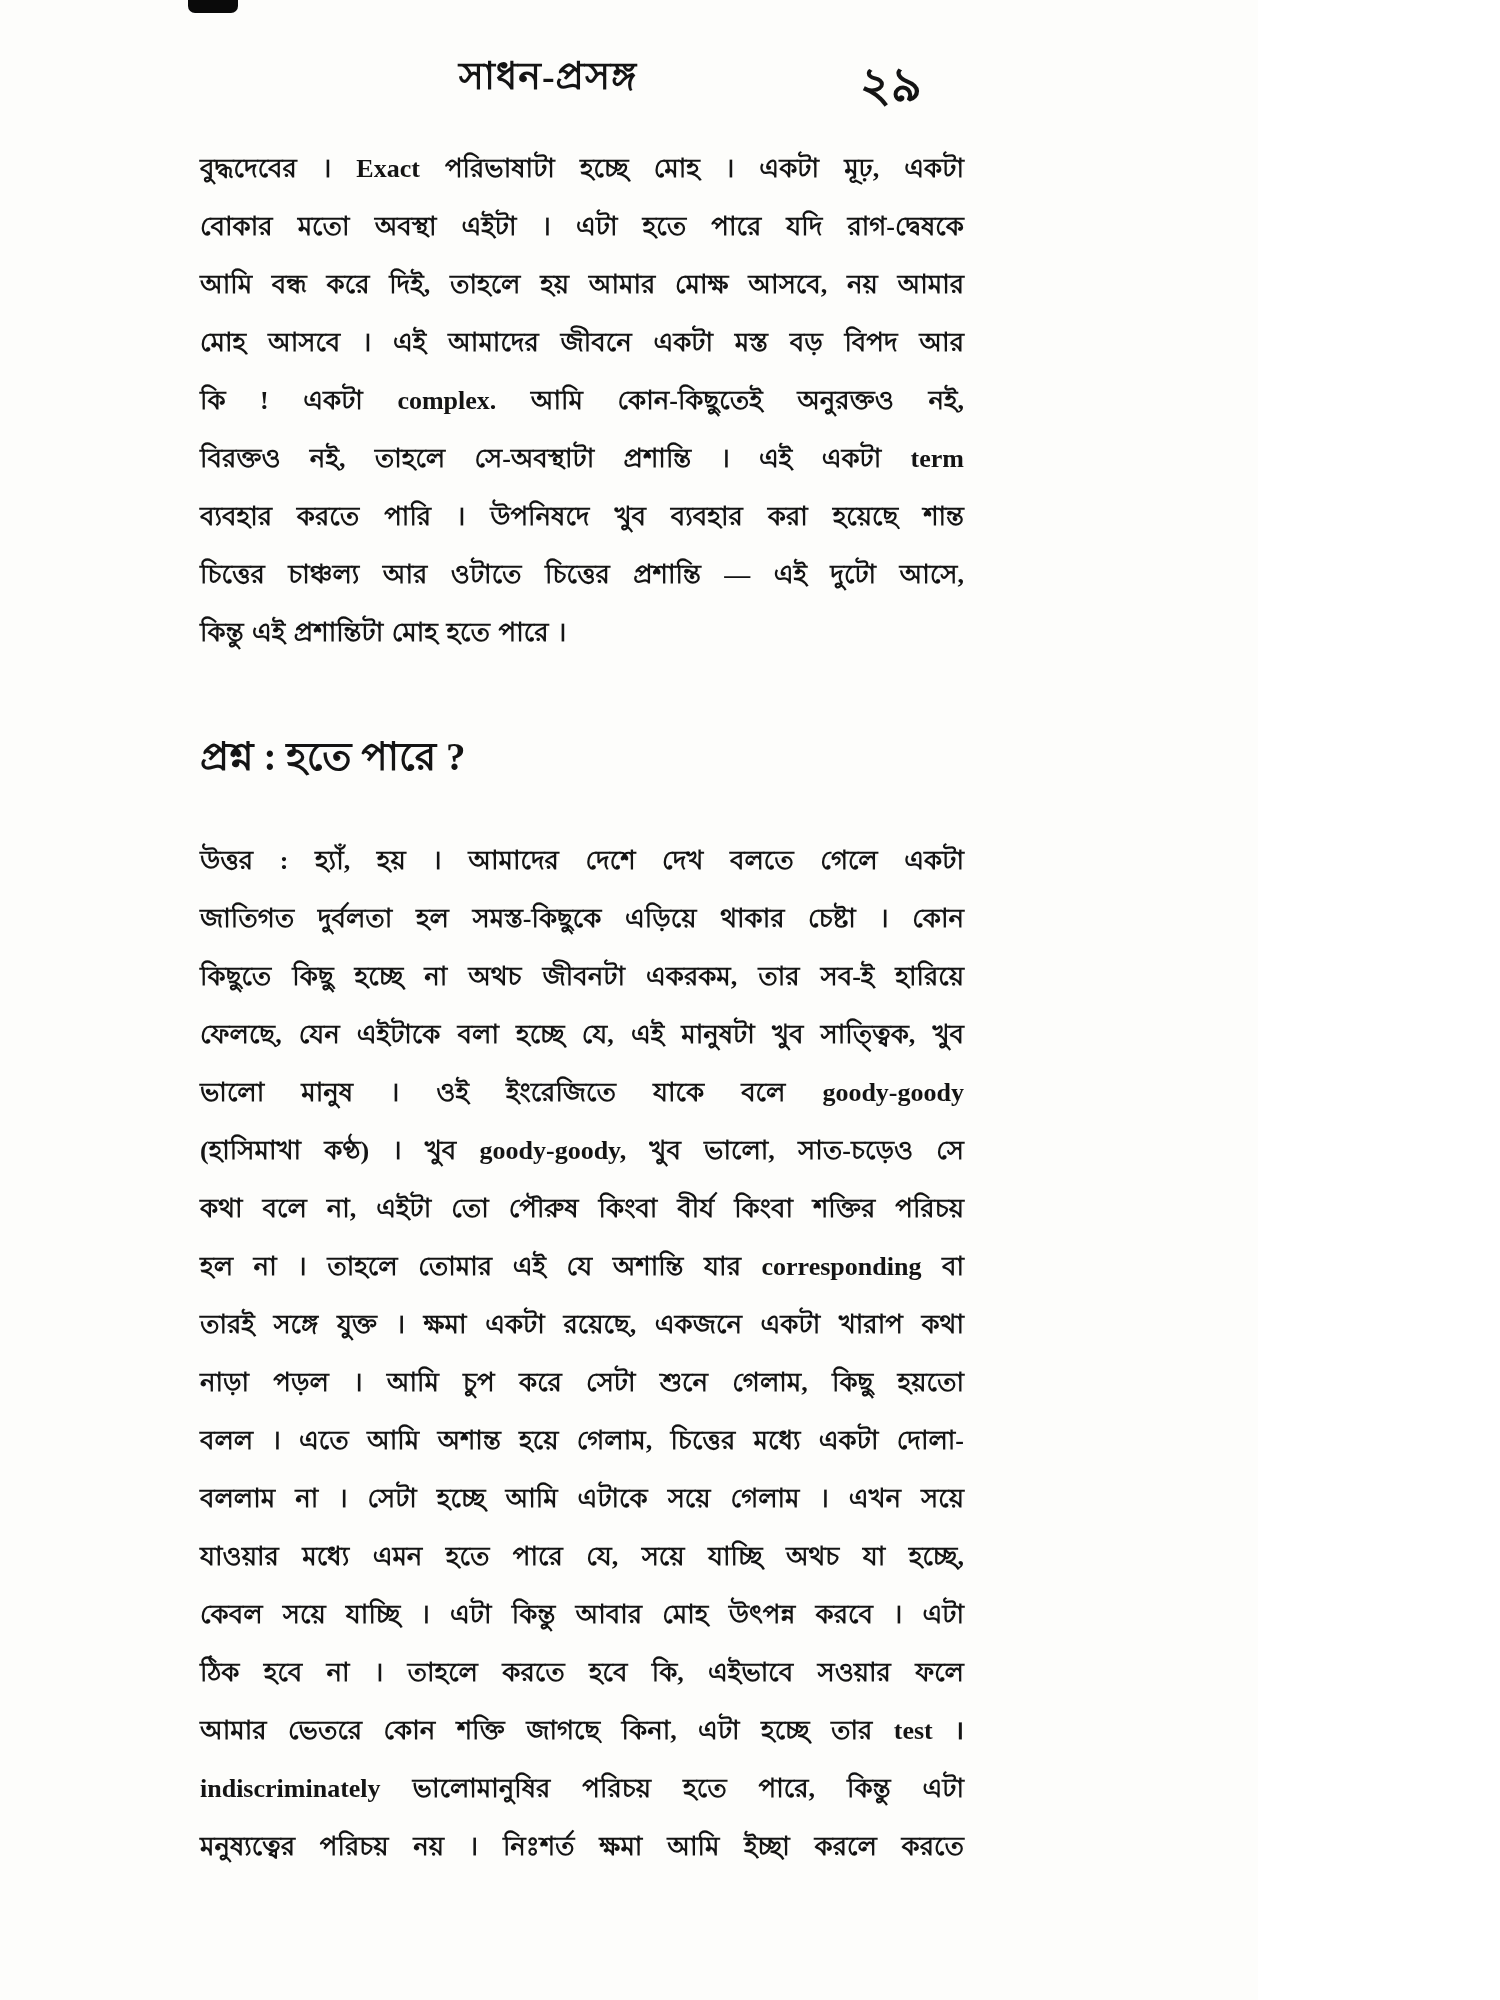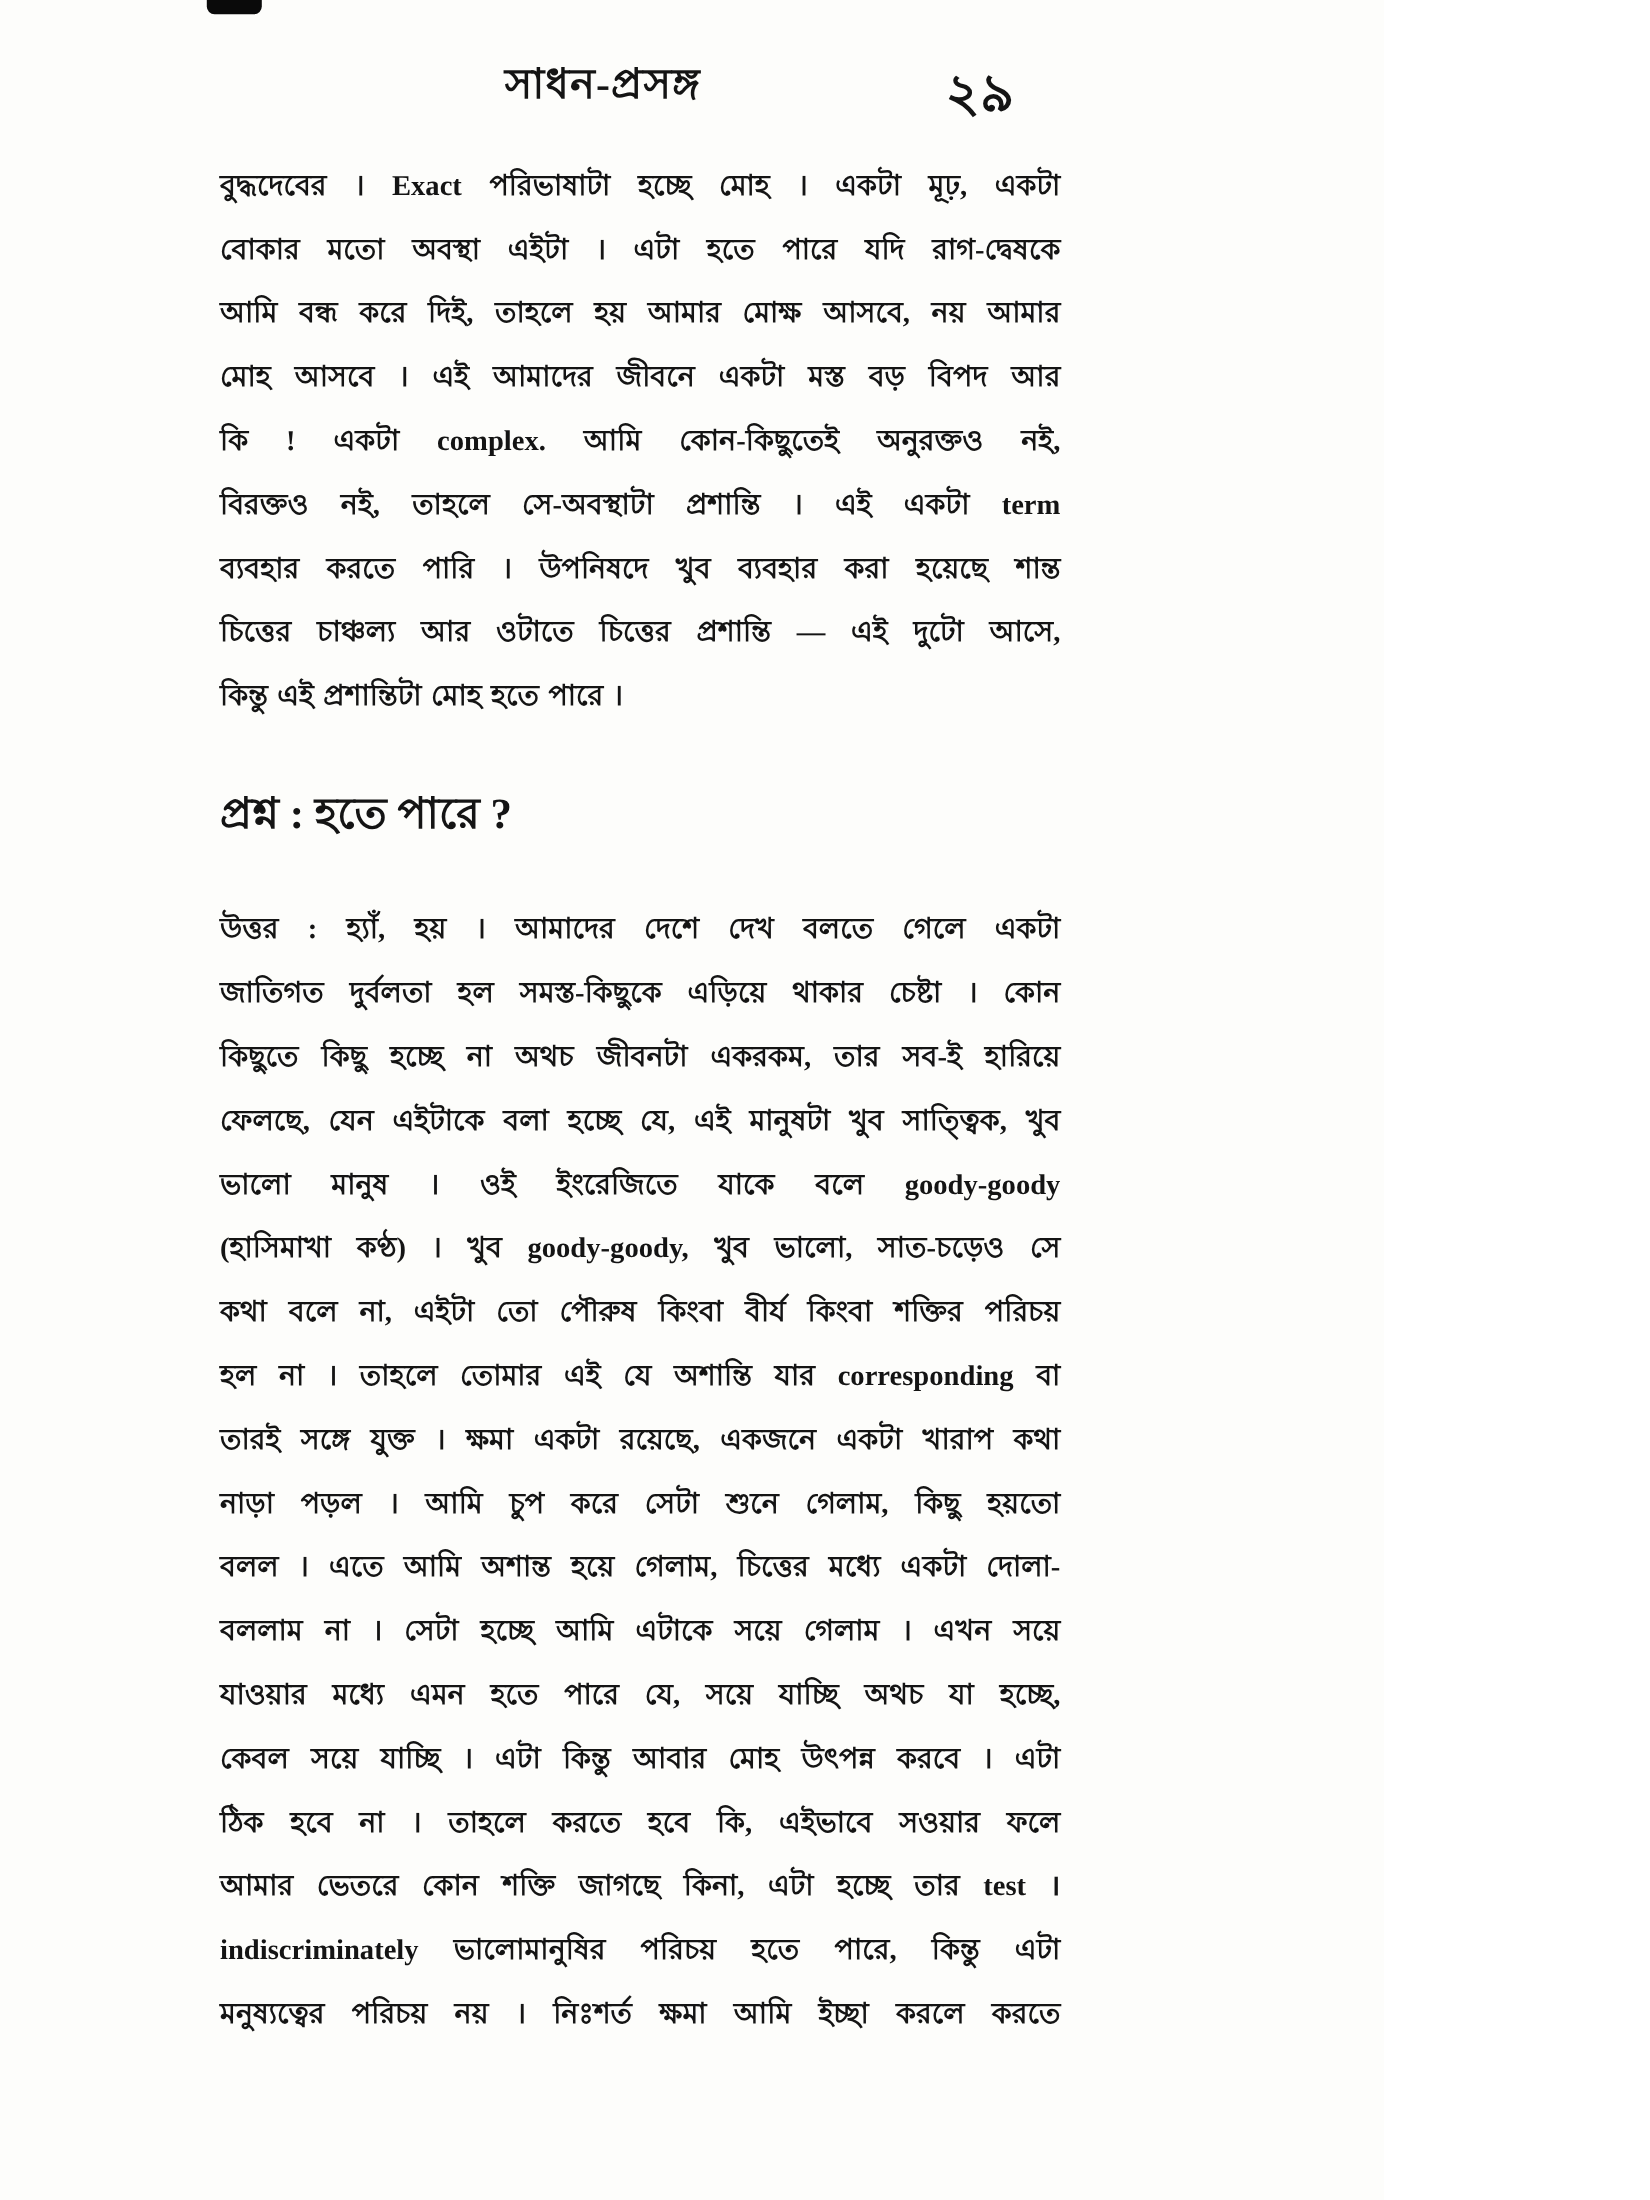--- a/index.html
+++ b/index.html
@@ -56,21 +56,21 @@
     text-align: justify;
     text-align-last: justify;
     word-spacing: 2px;
     white-space: normal;
   }
   .line.last-line {
     text-align: center;
     text-align-last: left;
   }
   .question-line {
-    margin-top: 50px;
+    margin-top: 66px;
     margin-bottom: 46px;
     font-size: 39px;
     line-height: 58px;
     font-weight: 600;
     text-align: center;
     text-align-last: left;
   }
 </style>
 </head>
 <body>

